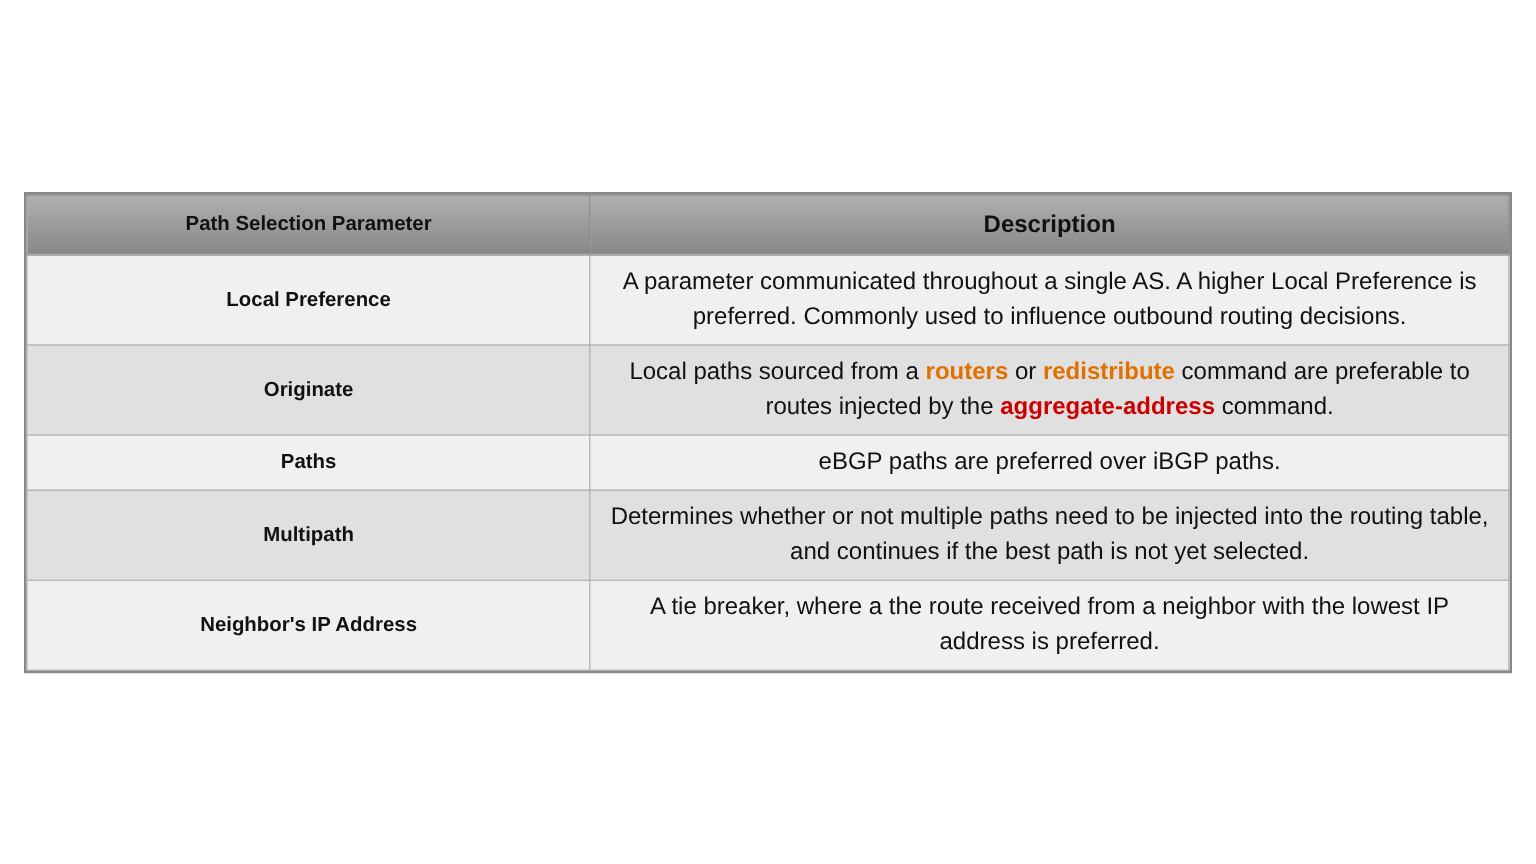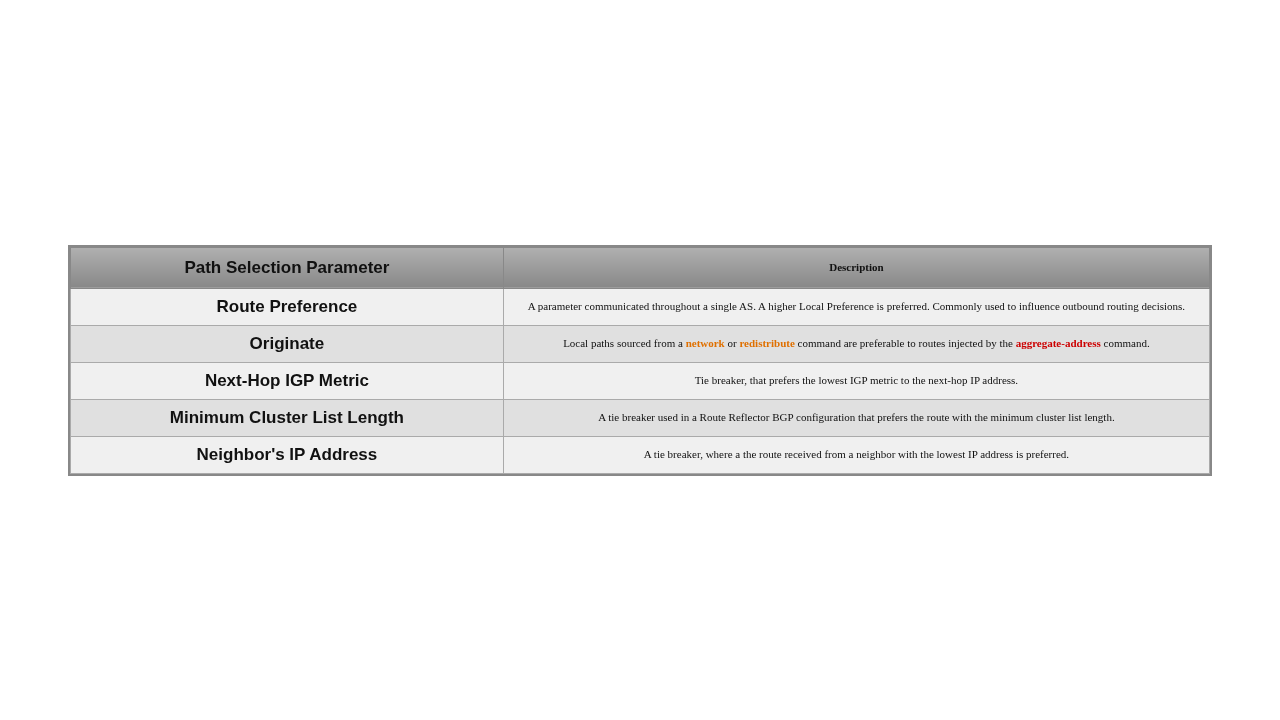--- a/index.html
+++ b/index.html
@@ -7,21 +7,21 @@
       background: #fff;
       font-family: Arial, sans-serif;
       display: flex;
       justify-content: center;
       align-items: center;
       width: 1280px;
       height: 720px;
       overflow: hidden;
     }
     .table-wrapper {
-      width: 1144px;
+      width: 1240px;
       border: 2px solid #888;
       border-collapse: collapse;
     }
     table {
       width: 100%;
       border-collapse: collapse;
     }
     thead tr th {
       background: linear-gradient(to bottom, #b0b0b0, #888);
       color: #000;
@@ -45,24 +45,23 @@
     .col-param {
       width: 38%;
       text-align: center;
       font-size: 17px;
       font-weight: bold;
       color: #111;
     }
     .col-desc {
       width: 62%;
       text-align: center;
-      font-size: 11px;
+      font-size: 20px;
       color: #111;
       line-height: 1.45;
-      font-family: Liberation Serif, serif;
     }
     .highlight-orange {
       color: #e07000;
       font-weight: bold;
     }
     .highlight-red {
       color: #cc0000;
       font-weight: bold;
       text-align: center;
     }
@@ -73,34 +72,34 @@
 <div class="table-wrapper">
   <table>
     <thead>
       <tr>
         <th class="col-param">Path Selection Parameter</th>
         <th class="col-desc">Description</th>
       </tr>
     </thead>
     <tbody id="table-body">
         <tr>
-          <td class="col-param">Route Preference</td>
+          <td class="col-param">Local Preference</td>
           <td class="col-desc">A parameter communicated throughout a single AS. A higher Local Preference is preferred. Commonly used to influence outbound routing decisions.</td>
         </tr>
         <tr>
           <td class="col-param">Originate</td>
-          <td class="col-desc">Local paths sourced from a <span class="highlight-orange">network</span> or <span class="highlight-orange">redistribute</span> command are preferable to routes injected by the <span class="highlight-red">aggregate-address</span> command.</td>
+          <td class="col-desc">Local paths sourced from a <span class="highlight-orange">routers</span> or <span class="highlight-orange">redistribute</span> command are preferable to routes injected by the <span class="highlight-red">aggregate-address</span> command.</td>
         </tr>
         <tr>
-          <td class="col-param">Next-Hop IGP Metric</td>
-          <td class="col-desc">Tie breaker, that prefers the lowest IGP metric to the next-hop IP address.</td>
+          <td class="col-param">Paths</td>
+          <td class="col-desc">eBGP paths are preferred over iBGP paths.</td>
         </tr>
         <tr>
-          <td class="col-param">Minimum Cluster List Length</td>
-          <td class="col-desc">A tie breaker used in a Route Reflector BGP configuration that prefers the route with the minimum cluster list length.</td>
+          <td class="col-param">Multipath</td>
+          <td class="col-desc">Determines whether or not multiple paths need to be injected into the routing table, and continues if the best path is not yet selected.</td>
         </tr>
         <tr>
           <td class="col-param">Neighbor's IP Address</td>
           <td class="col-desc">A tie breaker, where a the route received from a neighbor with the lowest IP address is preferred.</td>
         </tr>
       </tbody>
   </table>
 </div>
 
 </body></html>

